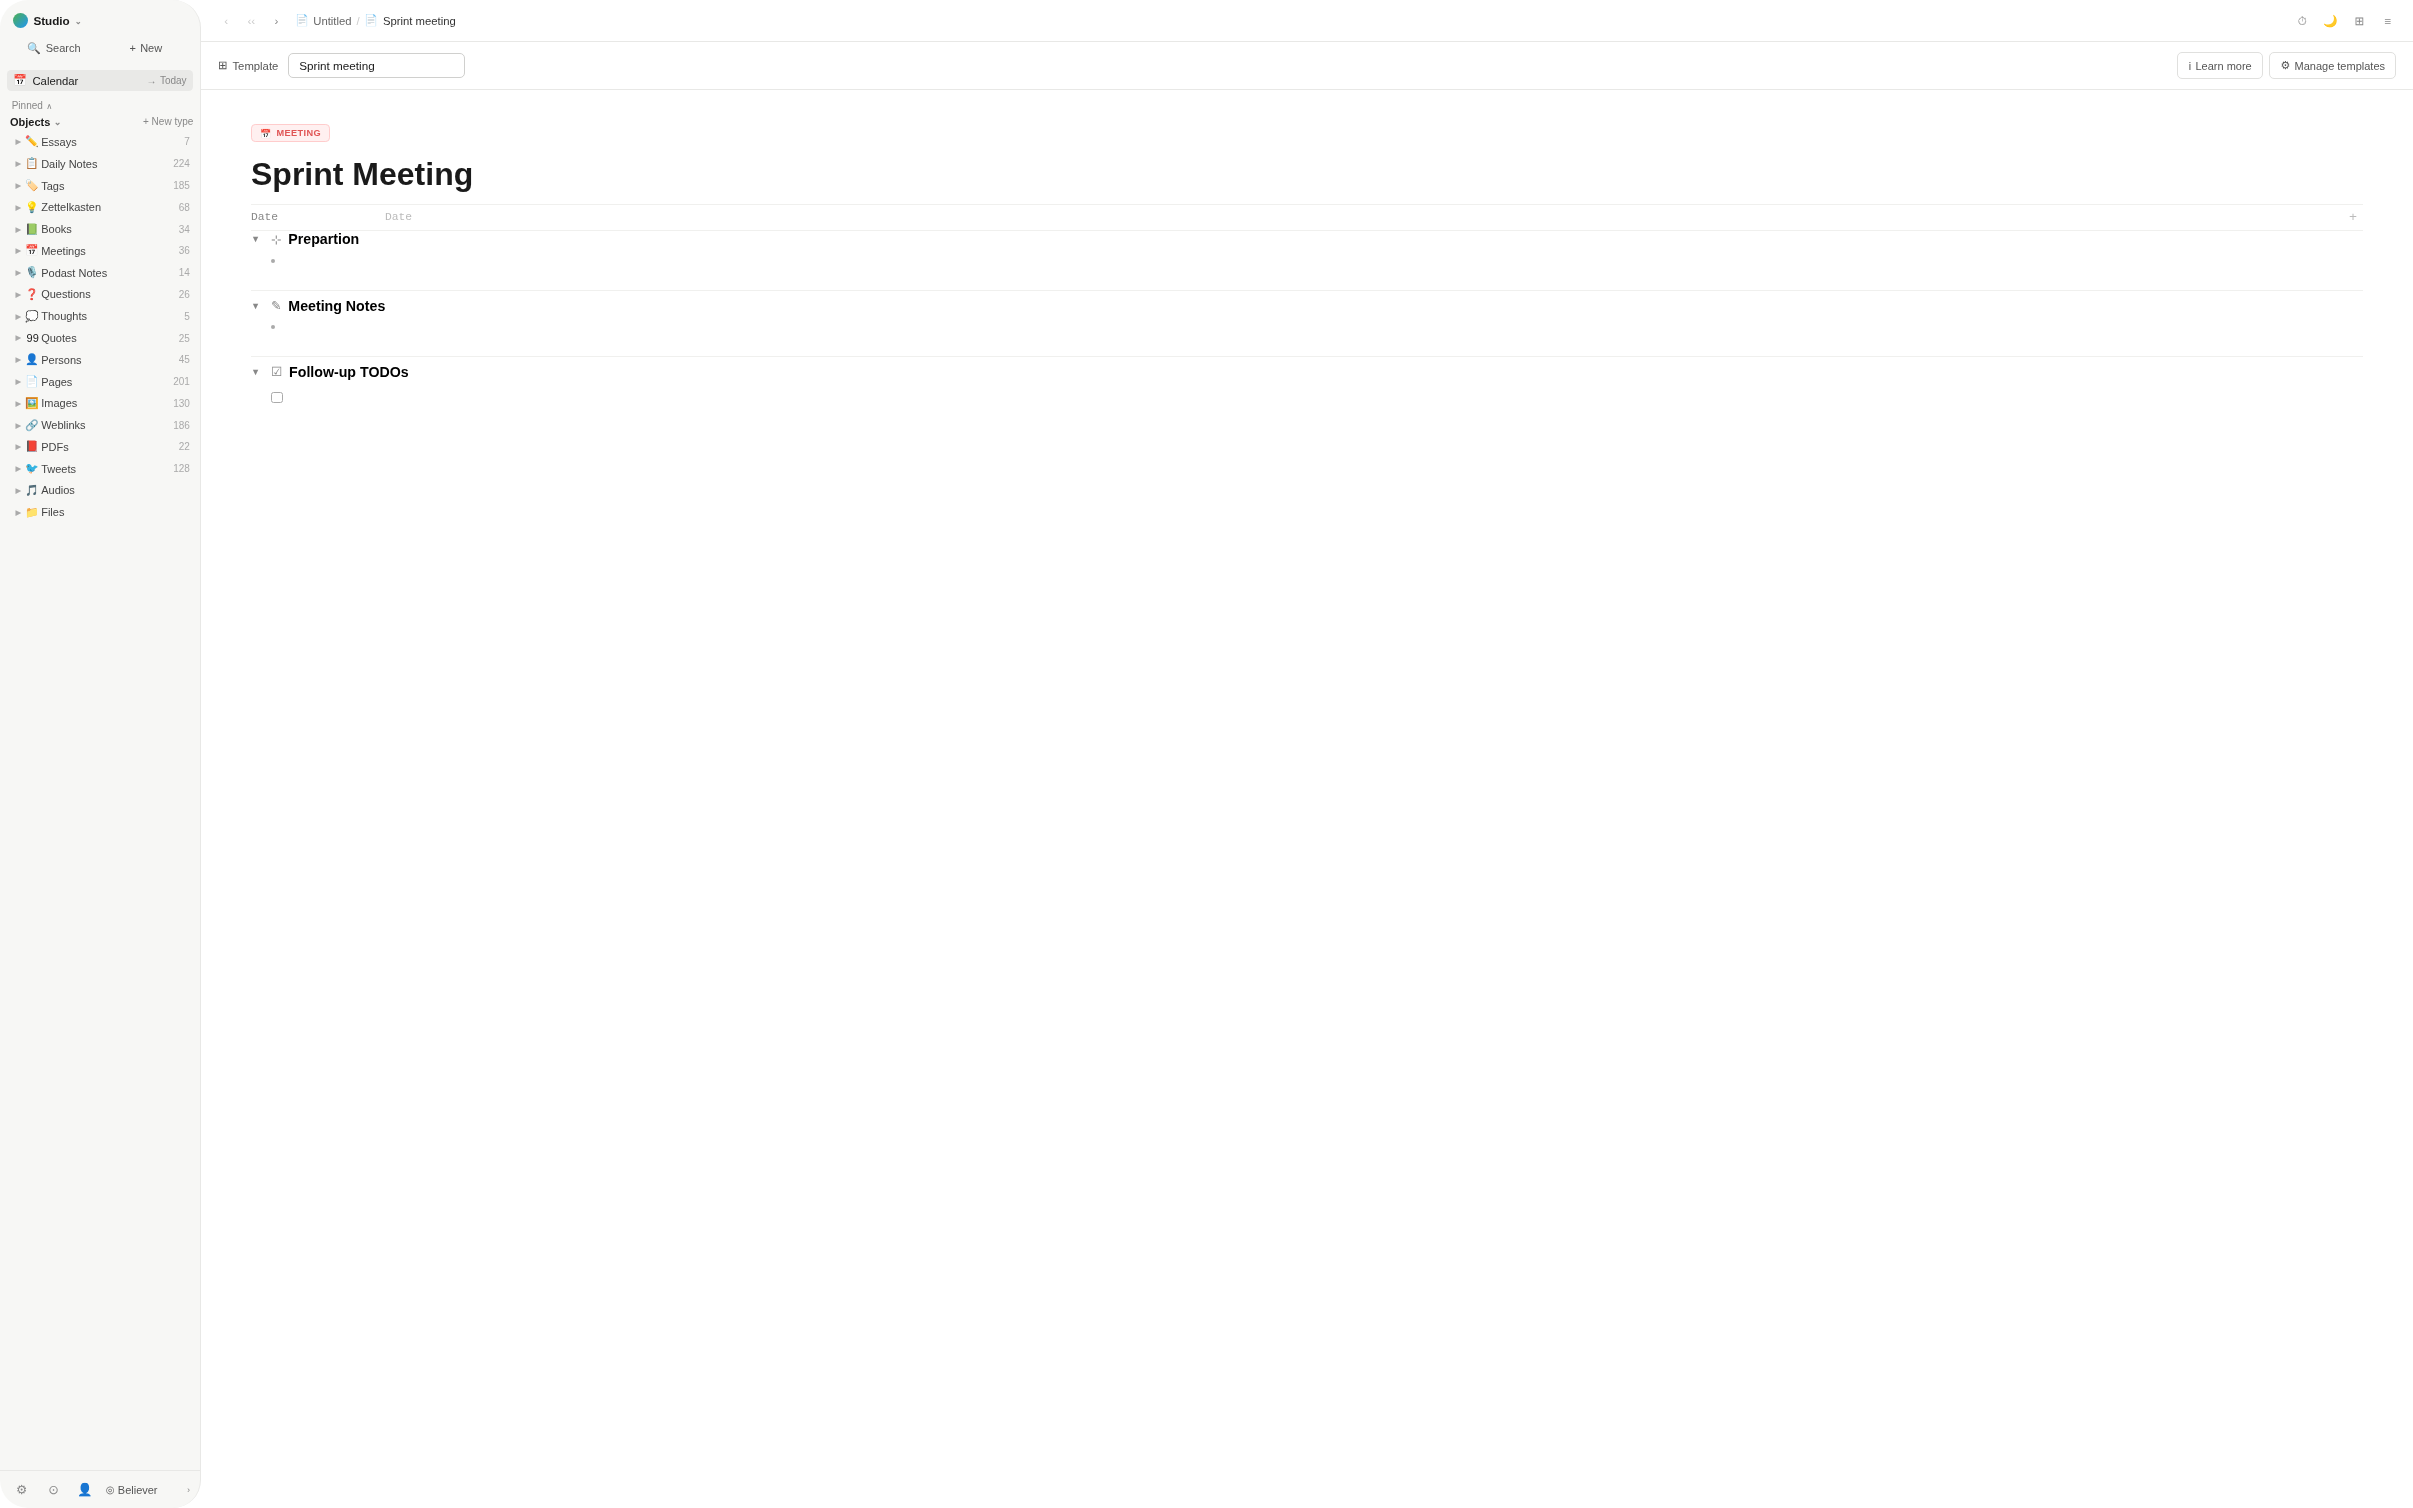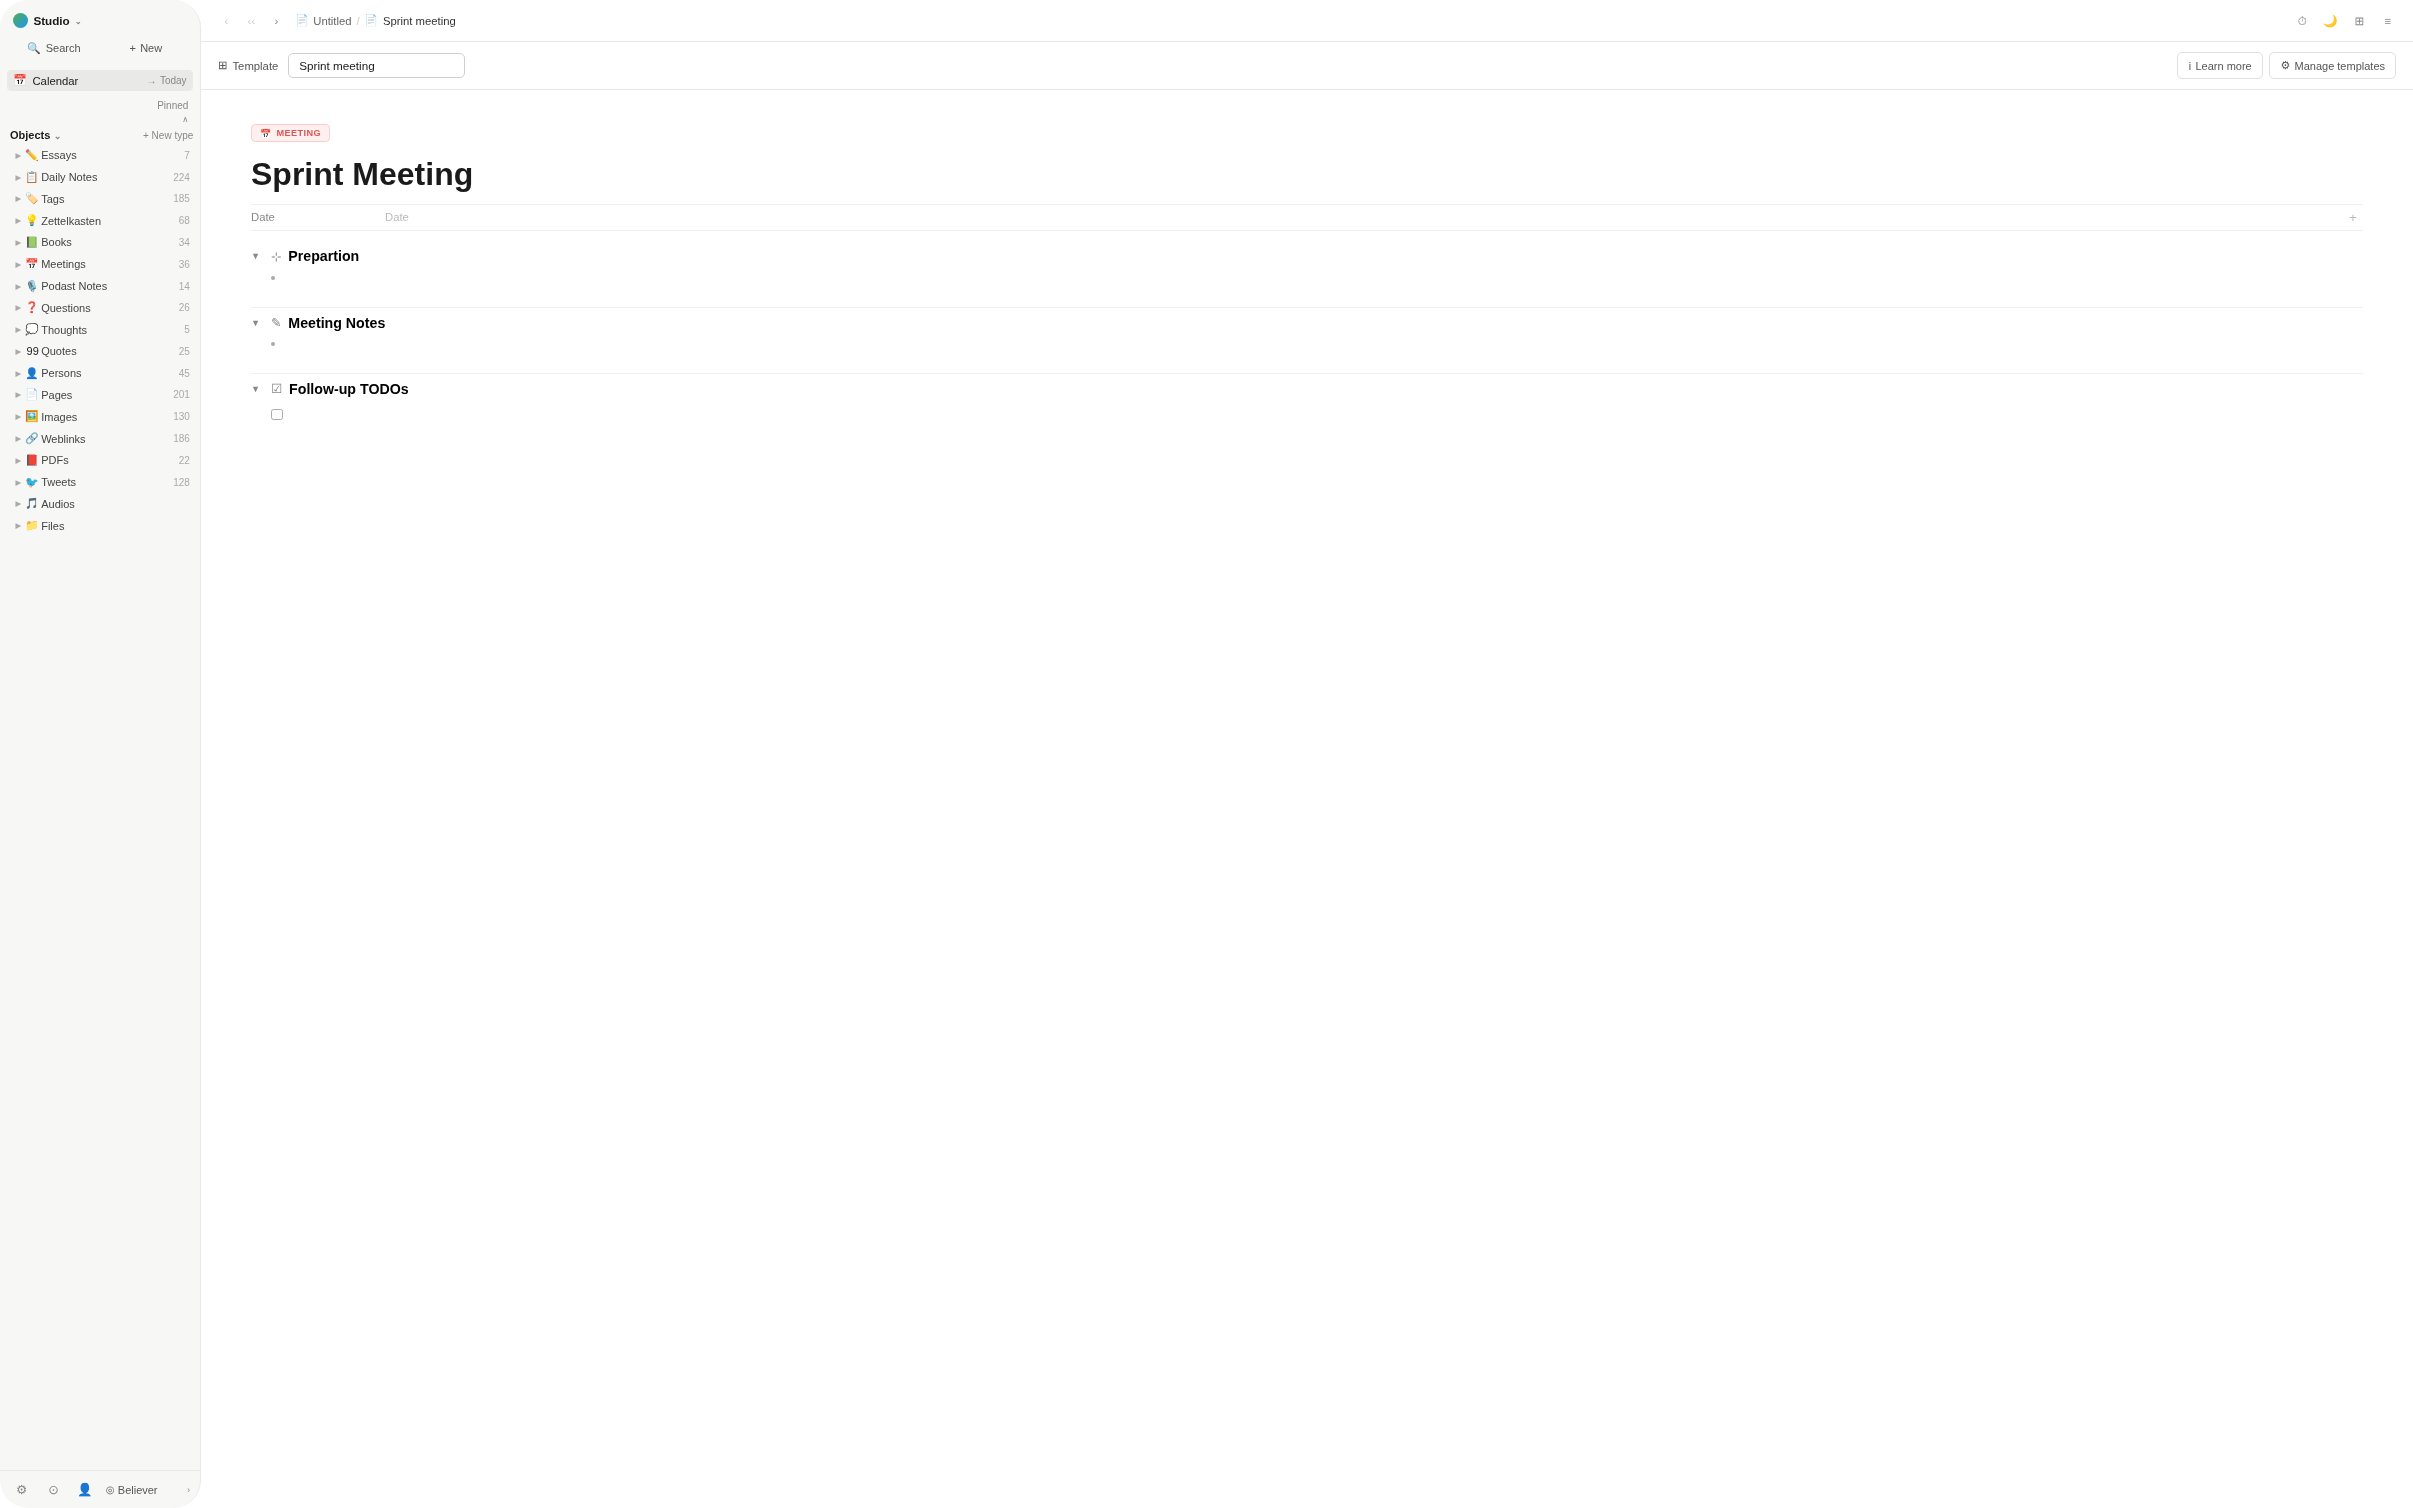--- a/index.html
+++ b/index.html
@@ -11,21 +11,21 @@
     .workspace-title { display: flex; align-items: center; gap: 5px; padding: 5px 6.7px; font-weight: 600; font-size: 11.7px; cursor: pointer; border-radius: 4.2px; }
     .workspace-dot { width: 15px; height: 15px; background: linear-gradient(135deg, #4CAF50, #2196F3); border-radius: 50%; flex-shrink: 0; }
     .workspace-chevron { font-size: 8.4px; color: #888; }
 
     .action-row { display: flex; gap: 3.4px; padding: 3.4px 3.4px; }
     .action-btn { flex: 1; display: flex; align-items: center; justify-content: center; gap: 4.2px; padding: 5px 8.4px; border-radius: 5px; border: none; background: none; cursor: pointer; font-size: 11px; color: #555; }
 
     .sidebar-nav { padding: 1.7px 6.7px; }
     .nav-item { display: flex; align-items: center; gap: 5px; padding: 4.2px 6.7px; border-radius: 4.2px; cursor: pointer; font-size: 11.3px; color: #555; }
     .nav-item.active { background: #e9e9e7; color: #1a1a1a; font-weight: 500; }
-    .section-label { font-size: 10px; color: #888; font-weight: 500; display: flex; align-items: flex-end; gap: 3.4px; flex-direction: column; }
+    .section-label { font-size: 10px; color: #888; font-weight: 500; display: flex; align-items: flex-end; gap: 3.4px; }
     .section-label .chevron { font-size: 8.4px; }
 
     .objects-header { display: flex; align-items: center; justify-content: space-between; padding: 3.4px 6.7px 3.4px 10px; }
     .objects-title { font-size: 11px; font-weight: 600; color: #1a1a1a; display: flex; align-items: center; gap: 3.4px; }
     .new-type-btn { font-size: 10px; color: #888; cursor: pointer; display: flex; align-items: center; gap: 1.7px; }
 
     .object-list { overflow-y: auto; flex: 1; }
     .object-item { display: flex; align-items: center; padding: 3.4px 6.7px 3.4px 8.4px; cursor: pointer; border-radius: 4.2px; margin: 0 3.4px; }
     .object-expand { width: 13.4px; height: 13.4px; display: flex; align-items: center; justify-content: center; color: #aaa; font-size: 7.5px; flex-shrink: 0; }
     .object-icon { width: 15px; height: 15px; display: flex; align-items: center; justify-content: center; flex-shrink: 0; font-size: 11px; }
@@ -64,21 +64,21 @@
 
     
     .content { flex: 1; overflow-y: auto; padding: 34px 50px; }
 
     .meeting-badge { display: inline-flex; align-items: center; gap: 4.2px; background: #fff0f0; border: 0.8px solid #ffcccc; border-radius: 4.2px; padding: 2.5px 8.4px; font-size: 9.2px; font-weight: 600; color: #e05555; letter-spacing: 0.4px; margin-bottom: 13.4px; }
 
     .page-title { font-size: 32px; font-weight: 700; color: #1a1a1a; margin-bottom: 10px; line-height: 1.2; }
 
     .add-tag { font-size: 11.7px; color: #bbb; margin-bottom: 20px; cursor: pointer; }
 
-    .properties-section { margin-bottom: 17px; border-bottom: 0.8px solid #f0f0ee; }
+    .properties-section { margin-bottom: 0; border-bottom: 0.8px solid #f0f0ee; font-family: Liberation Mono, monospace; }
     .property-row { display: flex; align-items: center; padding: 6.7px 0; border-top: 0.8px solid #f0f0ee; position: relative; }
     .property-label { width: 134px; font-size: 11.3px; color: #888; flex-shrink: 0; }
     .property-value { flex: 1; font-size: 11.3px; color: #bbb; }
     .property-value.linked { color: #5a5aff; text-decoration: underline; cursor: pointer; }
     .property-add-btn { position: absolute; right: 0; width: 20px; height: 20px; display: flex; align-items: center; justify-content: center; border-radius: 3.4px; cursor: pointer; color: #bbb; font-size: 13.4px; }
 
     .section-block { margin-bottom: 23.5px; }
     .section-header { display: flex; align-items: center; gap: 6.7px; margin-bottom: 8.4px; cursor: pointer; }
     .section-chevron { color: #888; font-size: 9.2px; width: 13.4px; }
     .section-icon { font-size: 12.6px; color: #888; }

